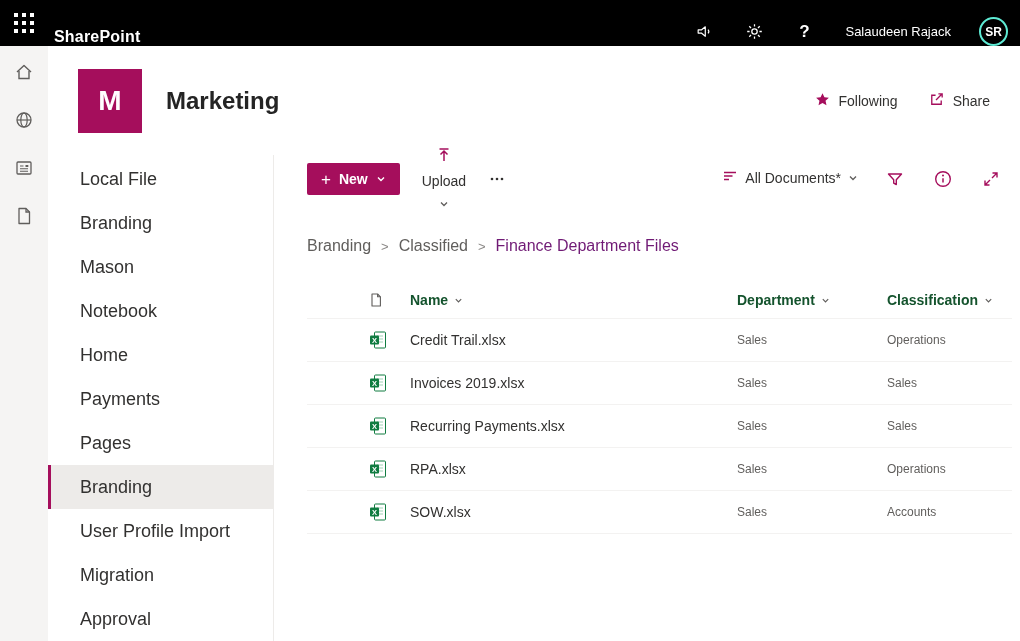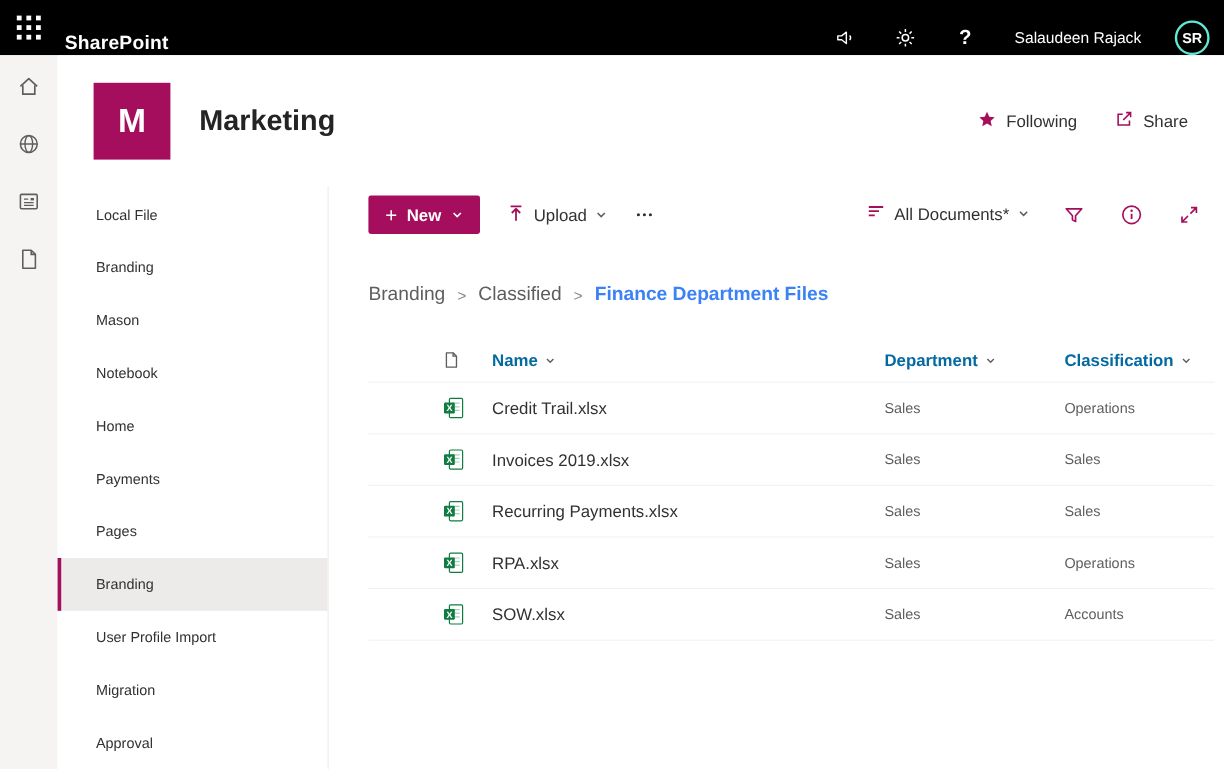--- a/index.html
+++ b/index.html
@@ -51,61 +51,61 @@
   }
   .site-title { font-size: 24px; font-weight: 700; color: #242424; margin-left: 24px; }
   .header-actions { margin-left: auto; display: flex; align-items: center; gap: 30px; }
   .header-action { display: flex; align-items: center; gap: 8px; font-size: 14px; color: #323130; cursor: pointer; }
 
   
   .content-row { flex: 1; display: flex; min-height: 0; }
   .sidebar { width: 226px; flex: 0 0 226px; border-right: 1px solid #edebe9; padding-top: 2px; background: #fff; }
   .nav-item {
     height: 44px; display: flex; align-items: center;
-    padding-left: 29px; font-size: 12px; color: #323130;
+    padding-left: 29px; font-size: 18px; color: #323130;
     border-left: 3px solid transparent; cursor: pointer;
   }
   .nav-item.selected { background: #edebe9; border-left-color: #a50e5c; }
 
   
   .content { flex: 1; min-width: 0; background: #fff; }
   .cmdbar { height: 48px; display: flex; align-items: center; padding: 0 18px 0 33px; }
   .btn-new {
     height: 32px; background: #a50e5c; color: #fff; border: none; border-radius: 2px;
     display: flex; align-items: center; gap: 8px; padding: 0 14px;
     font-size: 14px; font-weight: 600; font-family: inherit; cursor: pointer;
   }
   .btn-new .plus { font-size: 17px; font-weight: 400; line-height: 1; }
   .cmd-item {
     display: flex; align-items: center; gap: 7px; font-size: 14px; color: #323130;
-    margin-left: 22px; cursor: pointer; background: none; border: none; font-family: inherit;
+    margin-left: 22px; cursor: pointer; background: none; border: none; font-family: inherit; flex-direction: column;
   }
   .cmdbar-right { margin-left: auto; display: flex; align-items: flex-start; gap: 26px; }
   .view-selector { display: flex; align-items: center; gap: 7px; font-size: 14px; color: #323130; cursor: pointer; }
   .icon-btn { background: none; border: none; width: 22px; height: 22px; display: grid; place-items: center; cursor: pointer; padding: 0; }
   .chev { color: #605e5c; display: inline-block; }
   .chev-white { color: #fff; }
 
   
   .breadcrumb {
     margin: 34px 0 0 33px; display: flex; align-items: center; gap: 10px;
     font-size: 16px; color: #605e5c;
   }
   .crumb { cursor: pointer; }
   .crumb-sep { font-size: 13px; color: #8a8886; }
-  .crumb.current { color: #3b82f6; font-weight: 700; cursor: default; }
+  .crumb.current { color: #701a75; font-weight: 400; cursor: default; }
 
   
   .files { margin: 26px 0 0 33px; width: 705px; }
   .thead, .frow {
     display: grid; grid-template-columns: 42px 327px 150px 1fr;
     padding-left: 61px; align-items: center;
   }
   .thead { height: 38px; border-bottom: 1px solid #f3f2f1; }
-  .th { display: flex; align-items: center; gap: 6px; font-size: 14px; font-weight: 600; color: #0369a1; cursor: pointer; }
+  .th { display: flex; align-items: center; gap: 6px; font-size: 14px; font-weight: 600; color: #14532d; cursor: pointer; }
   .frow { height: 43px; border-bottom: 1px solid #f3f2f1; cursor: pointer; }
   .cell-icon { display: flex; align-items: center; }
   .cell-name { font-size: 14px; color: #323130; }
   .cell-meta { font-size: 12px; color: #605e5c; }
 </style>
 </head>
 <body>
 
 <header class="topbar">
   <div class="waffle">

